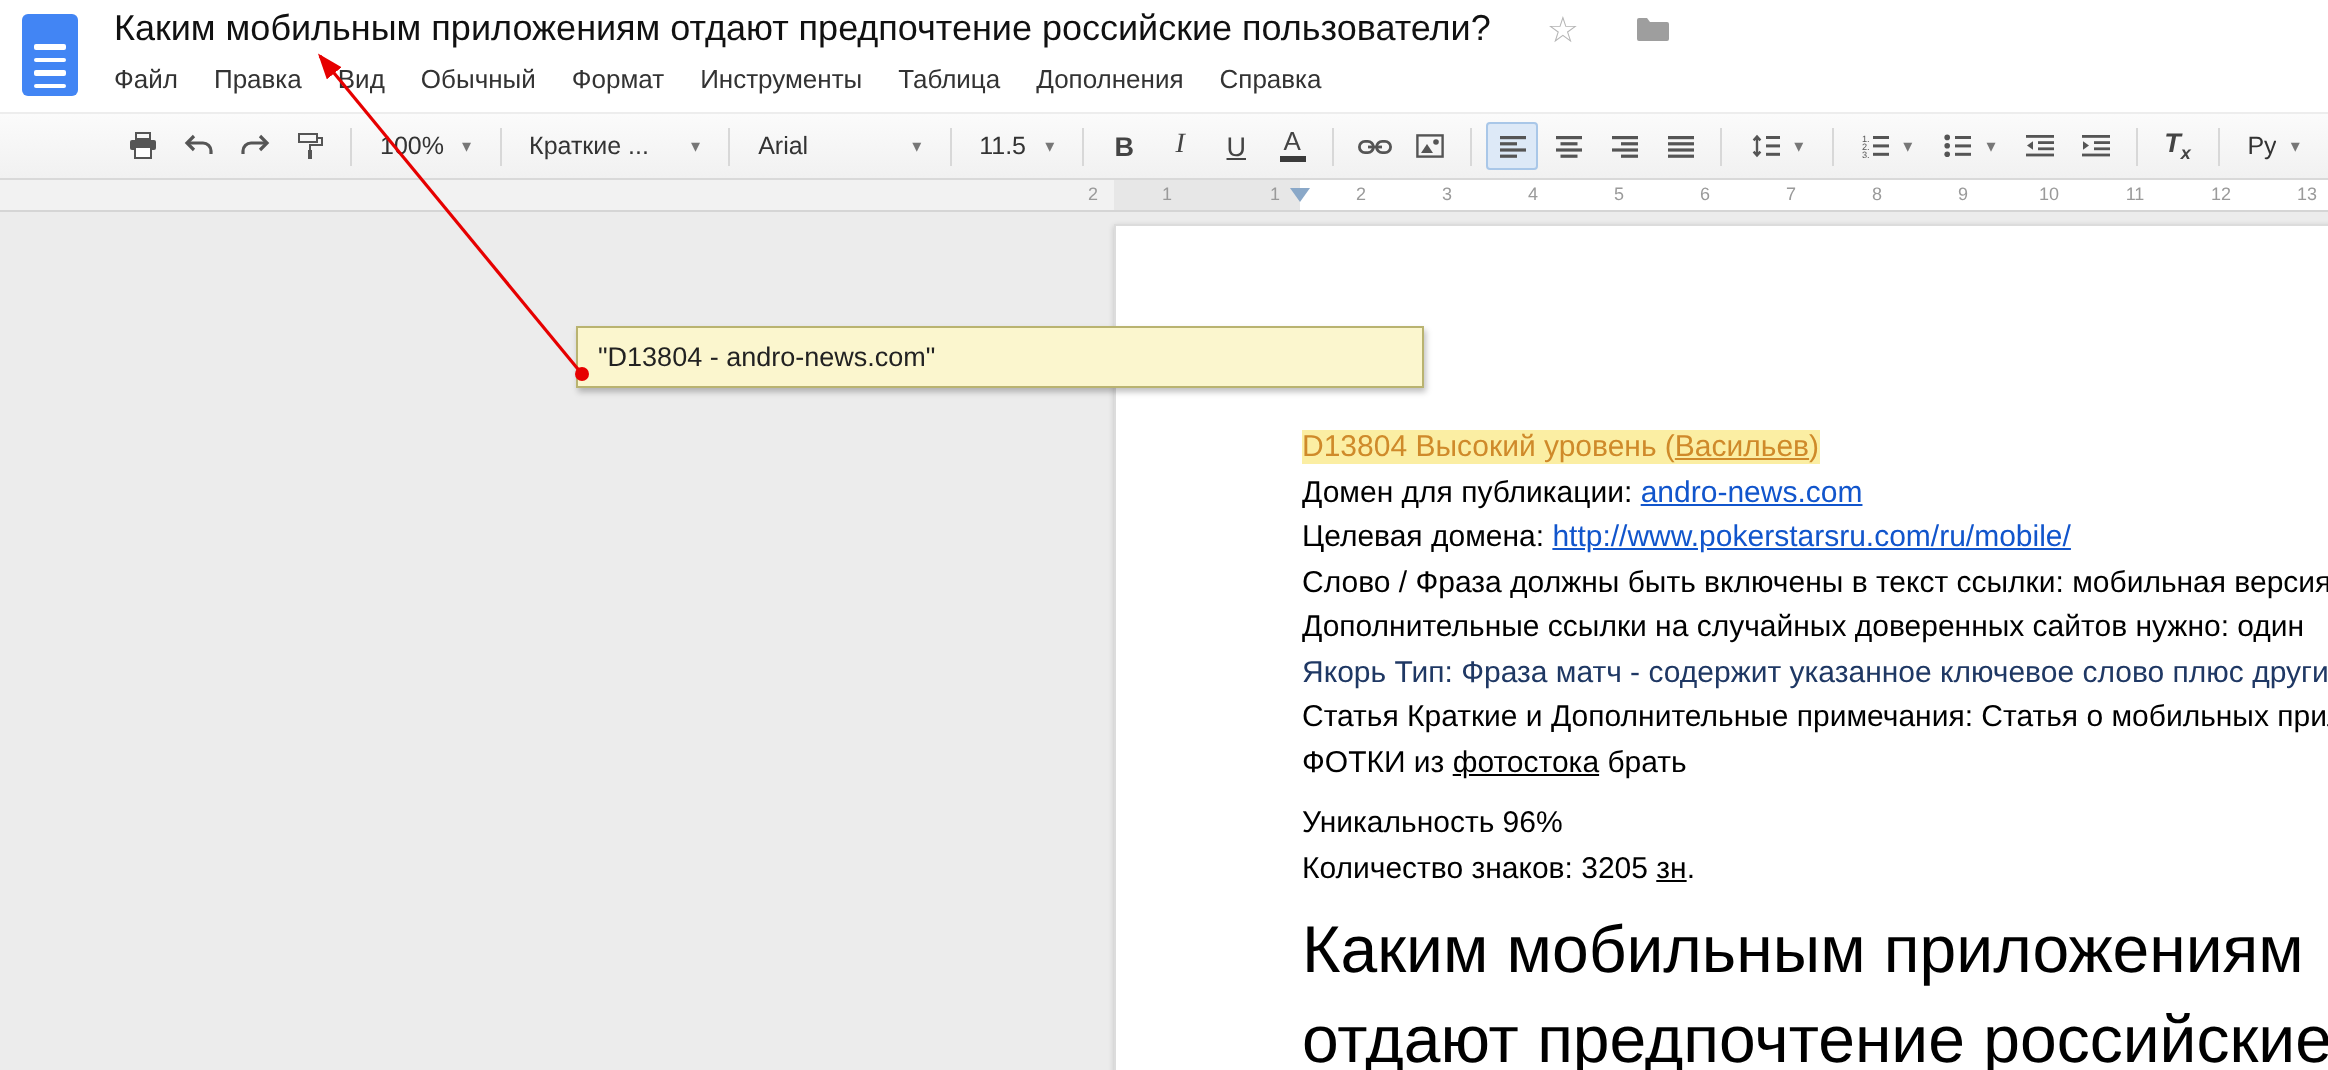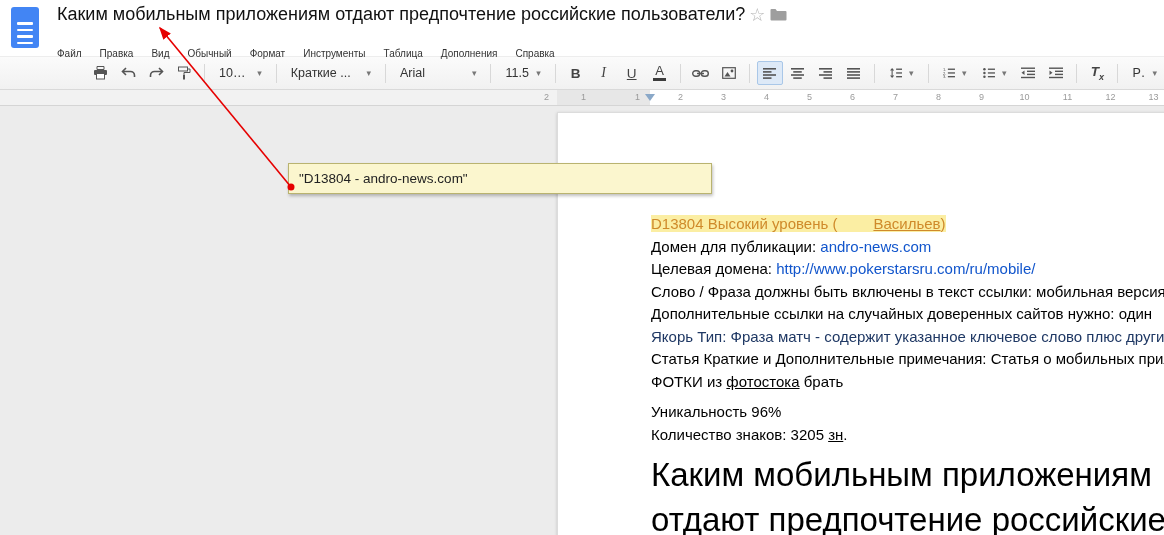--- a/index.html
+++ b/index.html
@@ -13,37 +13,37 @@
   
   .topbar { position:relative; height:56px; background:#fff; }
   .logo {
     position:absolute; left:11px; top:7px; width:28px; height:41px;
     background:var(--logo-blue,#4285f4); border-radius:3px;
     display:flex; flex-direction:column; justify-content:flex-start;
     padding:15px 6px 0 6px; gap:4px;
   }
   .logo .bar { height:2.5px; background:#fff; border-radius:1px; }
   .title-row {
-    position:absolute; left:57px; top:4px; display:flex; align-items:center; gap:4px;
+    position:absolute; left:57px; top:4px; display:flex; align-items:center; gap:28px;
     white-space:nowrap;
   }
   .doc-title { font-size:18px; color:#111; }
   .star-icon { font-size:18px; color:#b5b5b5; line-height:1; }
   .menu-row {
-    position:absolute; left:57px; top:48px; display:flex; align-items:center; gap:18px;
-    font-size:10px; color:#333; white-space:nowrap;
+    position:absolute; left:57px; top:32px; display:flex; align-items:center; gap:18px;
+    font-size:13px; color:#333; white-space:nowrap;
   }
   .menu-item { cursor:default; }
   .save-status { color:#b3b3b3; margin-left:10px; }
 
   
   .toolbar {
     height:34px; background:linear-gradient(#fbfbfb,#f1f1f1);
     border-top:1px solid #ededed; border-bottom:1px solid #d9d9d9;
-    display:flex; align-items:center; padding-left:87px; gap:2px;
+    display:flex; align-items:center; padding-left:58px; gap:2px;
     color:#444;
   }
   .tb {
     height:24px; min-width:26px; padding:0 3px;
     display:flex; align-items:center; justify-content:center;
     border:1px solid transparent; border-radius:2px; cursor:default;
   }
   .tb.active { background:#dde9f7; border-color:#a9c7e8; }
   .sep { width:1px; height:19px; background:#d8d8d8; margin:0 5px; flex:none; }
   .dd { display:flex; align-items:center; gap:7px; font-size:12.5px; color:#333; padding:0 6px; }
@@ -82,22 +82,22 @@
     position:absolute; left:557px; top:6px; width:700px; height:620px;
     background:#fff; border:1px solid #dcdcdc; box-shadow:0 1px 3px rgba(0,0,0,0.18);
   }
   .doc-body {
     position:absolute; left:93px; top:100px;
     font-size:15px; color:#000; white-space:nowrap;
   }
   .dline { height:22.5px; line-height:22.5px; }
   .dline.blank { height:8px; }
   .meta { color:var(--meta-orange,#cf8a2a); background:var(--highlight-yellow,#fbeea3); }
-  .meta-link { text-decoration:underline;margin-left:36px; }
-  .dlink { color:var(--link-blue,#1155cc); cursor:pointer;margin-top:14px; }
+  .meta-link { text-decoration:underline; }
+  .dlink { color:var(--link-blue,#1155cc); text-decoration:underline; cursor:pointer;margin-top:14px; }
   .uterm { text-decoration:underline; }
   .anchor-line { color:var(--anchor-navy,#1f3864); }
   .doc-heading { margin-top:6px; font-size:33px; line-height:45px; color:#000; white-space:nowrap; }
 
   
   .callout {
     position:absolute; left:288px; top:57px; width:424px; z-index:5;
     background:#fbf6ce; border:1px solid #b9b370;
     box-shadow:1px 2px 3px rgba(0,0,0,0.25);
     padding:5px 10px; font-size:13.5px; line-height:19px; color:#222;

